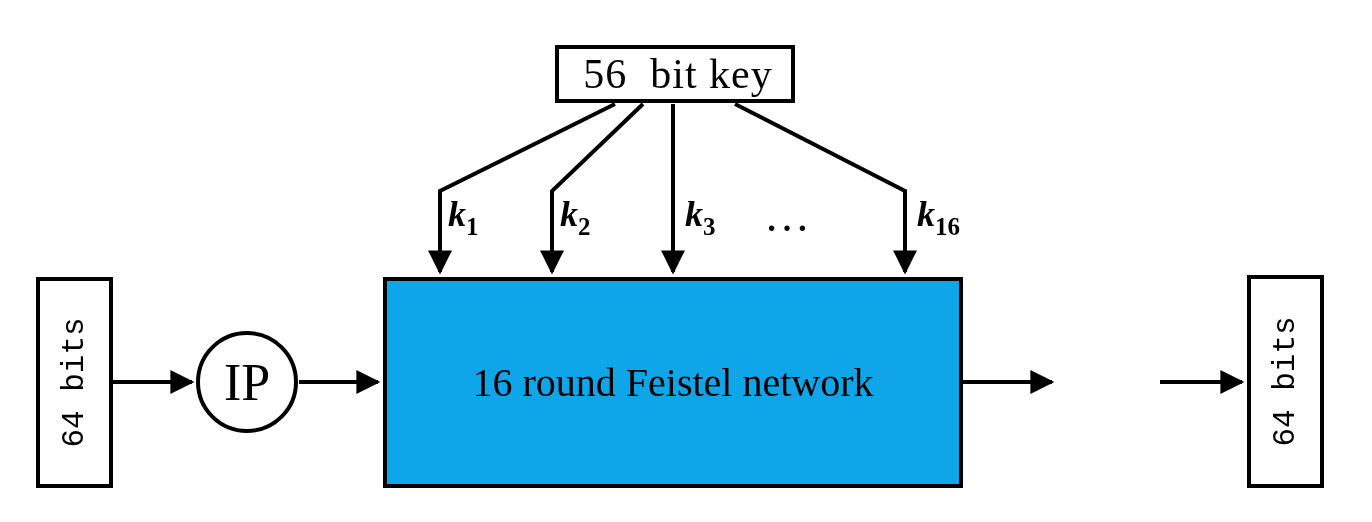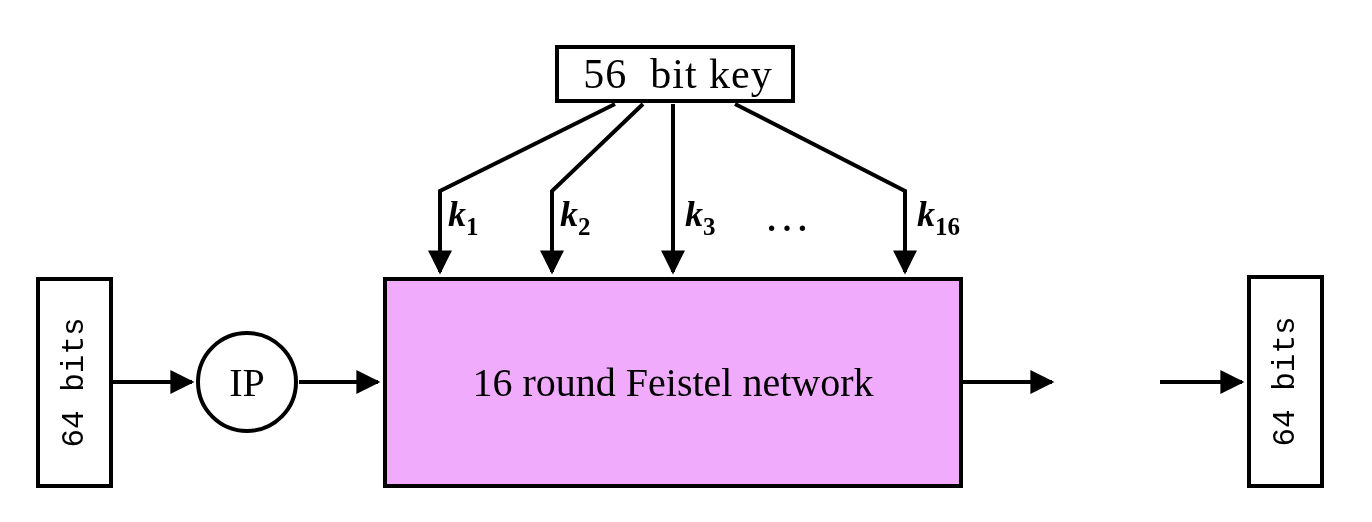--- a/index.html
+++ b/index.html
@@ -23,42 +23,42 @@
     align-items: center;
     justify-content: center;
     z-index: 2;
   }
   .key-box {
     left: 555px; top: 45px; width: 240px; height: 58px;
     font-size: 42px; letter-spacing: 1px; white-space: pre; padding-left: 6px;
   }
   .feistel-box {
     left: 383px; top: 277px; width: 580px; height: 211px;
-    background: #f0abfc;
+    background: #0ea5e9;
     font-size: 40px;
   }
   .bits-box { width: 77px; }
   .bits-box.left  { left: 36px;   top: 277px; height: 211px; }
   .bits-box.right { left: 1247px; top: 275px; height: 213px; }
   .bits-box .vtext {
     transform: rotate(-90deg);
     white-space: nowrap;
     font-family: "Liberation Mono", monospace;
     font-size: 31px;
     letter-spacing: 0px;
   }
   .circle-node {
     position: absolute;
     width: 102px; height: 102px;
     border: 4px solid #000;
     border-radius: 50%;
     background: #ffffff;
     box-sizing: border-box;
     display: flex; align-items: center; justify-content: center;
-    font-size: 40px;
+    font-size: 52px;
     z-index: 2;
   }
   .circle-node.ip { left: 196px; top: 331px; }
   .circle-node.fp { left: 1057px; top: 331px; }
 
   .klabel {
     position: absolute;
     top: 196px;
     font-size: 36px;
     line-height: 1;

